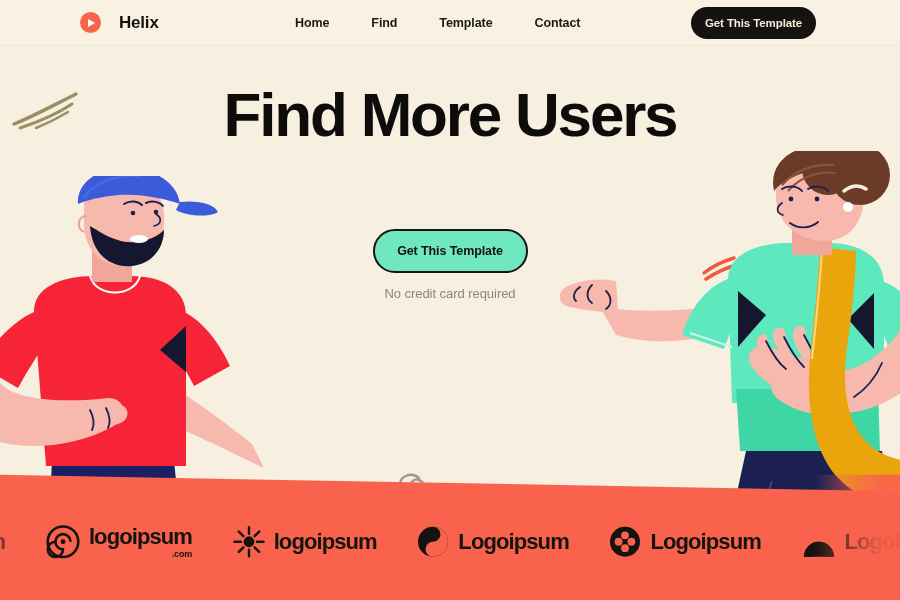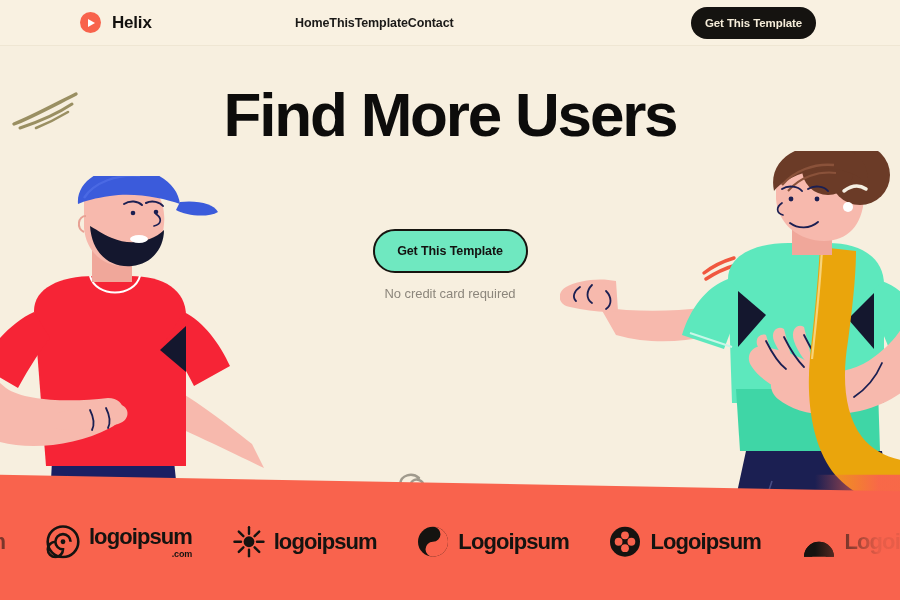--- a/index.html
+++ b/index.html
@@ -12,36 +12,36 @@
   .page { position:relative; width:900px; height:600px; overflow:hidden; background:#f7efdf; }
 
   
   .header {
     position:absolute; top:0; left:0; width:900px; height:46px;
     background:#f9f1e1;
     border-bottom:1px solid #efe6d3;
     display:flex; align-items:center;
     z-index:40;
   }
-  .brand { position:absolute; left:80px; display:flex; align-items:center; gap:11px; }
+  .brand { position:absolute; left:80px; display:flex; align-items:center; gap:18px; }
   .brand-mark {
     width:21px; height:21px; border-radius:50%;
     background:#f8634c;
     display:flex; align-items:center; justify-content:center;
   }
   .brand-mark .tri {
     width:0;height:0;
     border-left:7px solid #fff;
     border-top:4.5px solid transparent;
     border-bottom:4.5px solid transparent;
     margin-left:2px;
   }
   .brand-name { font-size:17px; font-weight:700; color:#13110f; letter-spacing:-0.2px; }
 
-  .nav { position:absolute; left:295px; display:flex; align-items:center; }
+  .nav { position:absolute; left:295px; display:flex; gap:42px; align-items:center; }
   .nav a { font-size:12.5px; font-weight:700; color:#1b1a18; text-decoration:none; letter-spacing:-0.1px; }
 
   .hdr-cta {
     position:absolute; left:691px; top:7px;
     width:125px; height:32px; border-radius:16px;
     background:#151310; color:#f5ecd9;
     font-size:11.5px; font-weight:600; letter-spacing:-0.1px;
     border:none; cursor:pointer;
     display:flex; align-items:center; justify-content:center;
     font-family:"Liberation Sans", sans-serif;
@@ -127,21 +127,21 @@
 
     <div class="brand">
       <span class="brand-mark">
         <span class="tri"></span>
       </span>
       <span class="brand-name">Helix</span>
     </div>
 
     <nav class="nav">
       <a href="#">Home</a>
-      <a href="#">This</a>
+      <a href="#">Find</a>
       <a href="#">Template</a>
       <a href="#">Contact</a>
     </nav>
 
     <button class="hdr-cta">Get This Template</button>
   </div>
 
   <div class="hero">
 
     <svg class="doodle" style="left:10px; top:42px;" width="72" height="46" viewBox="0 0 72 46">

